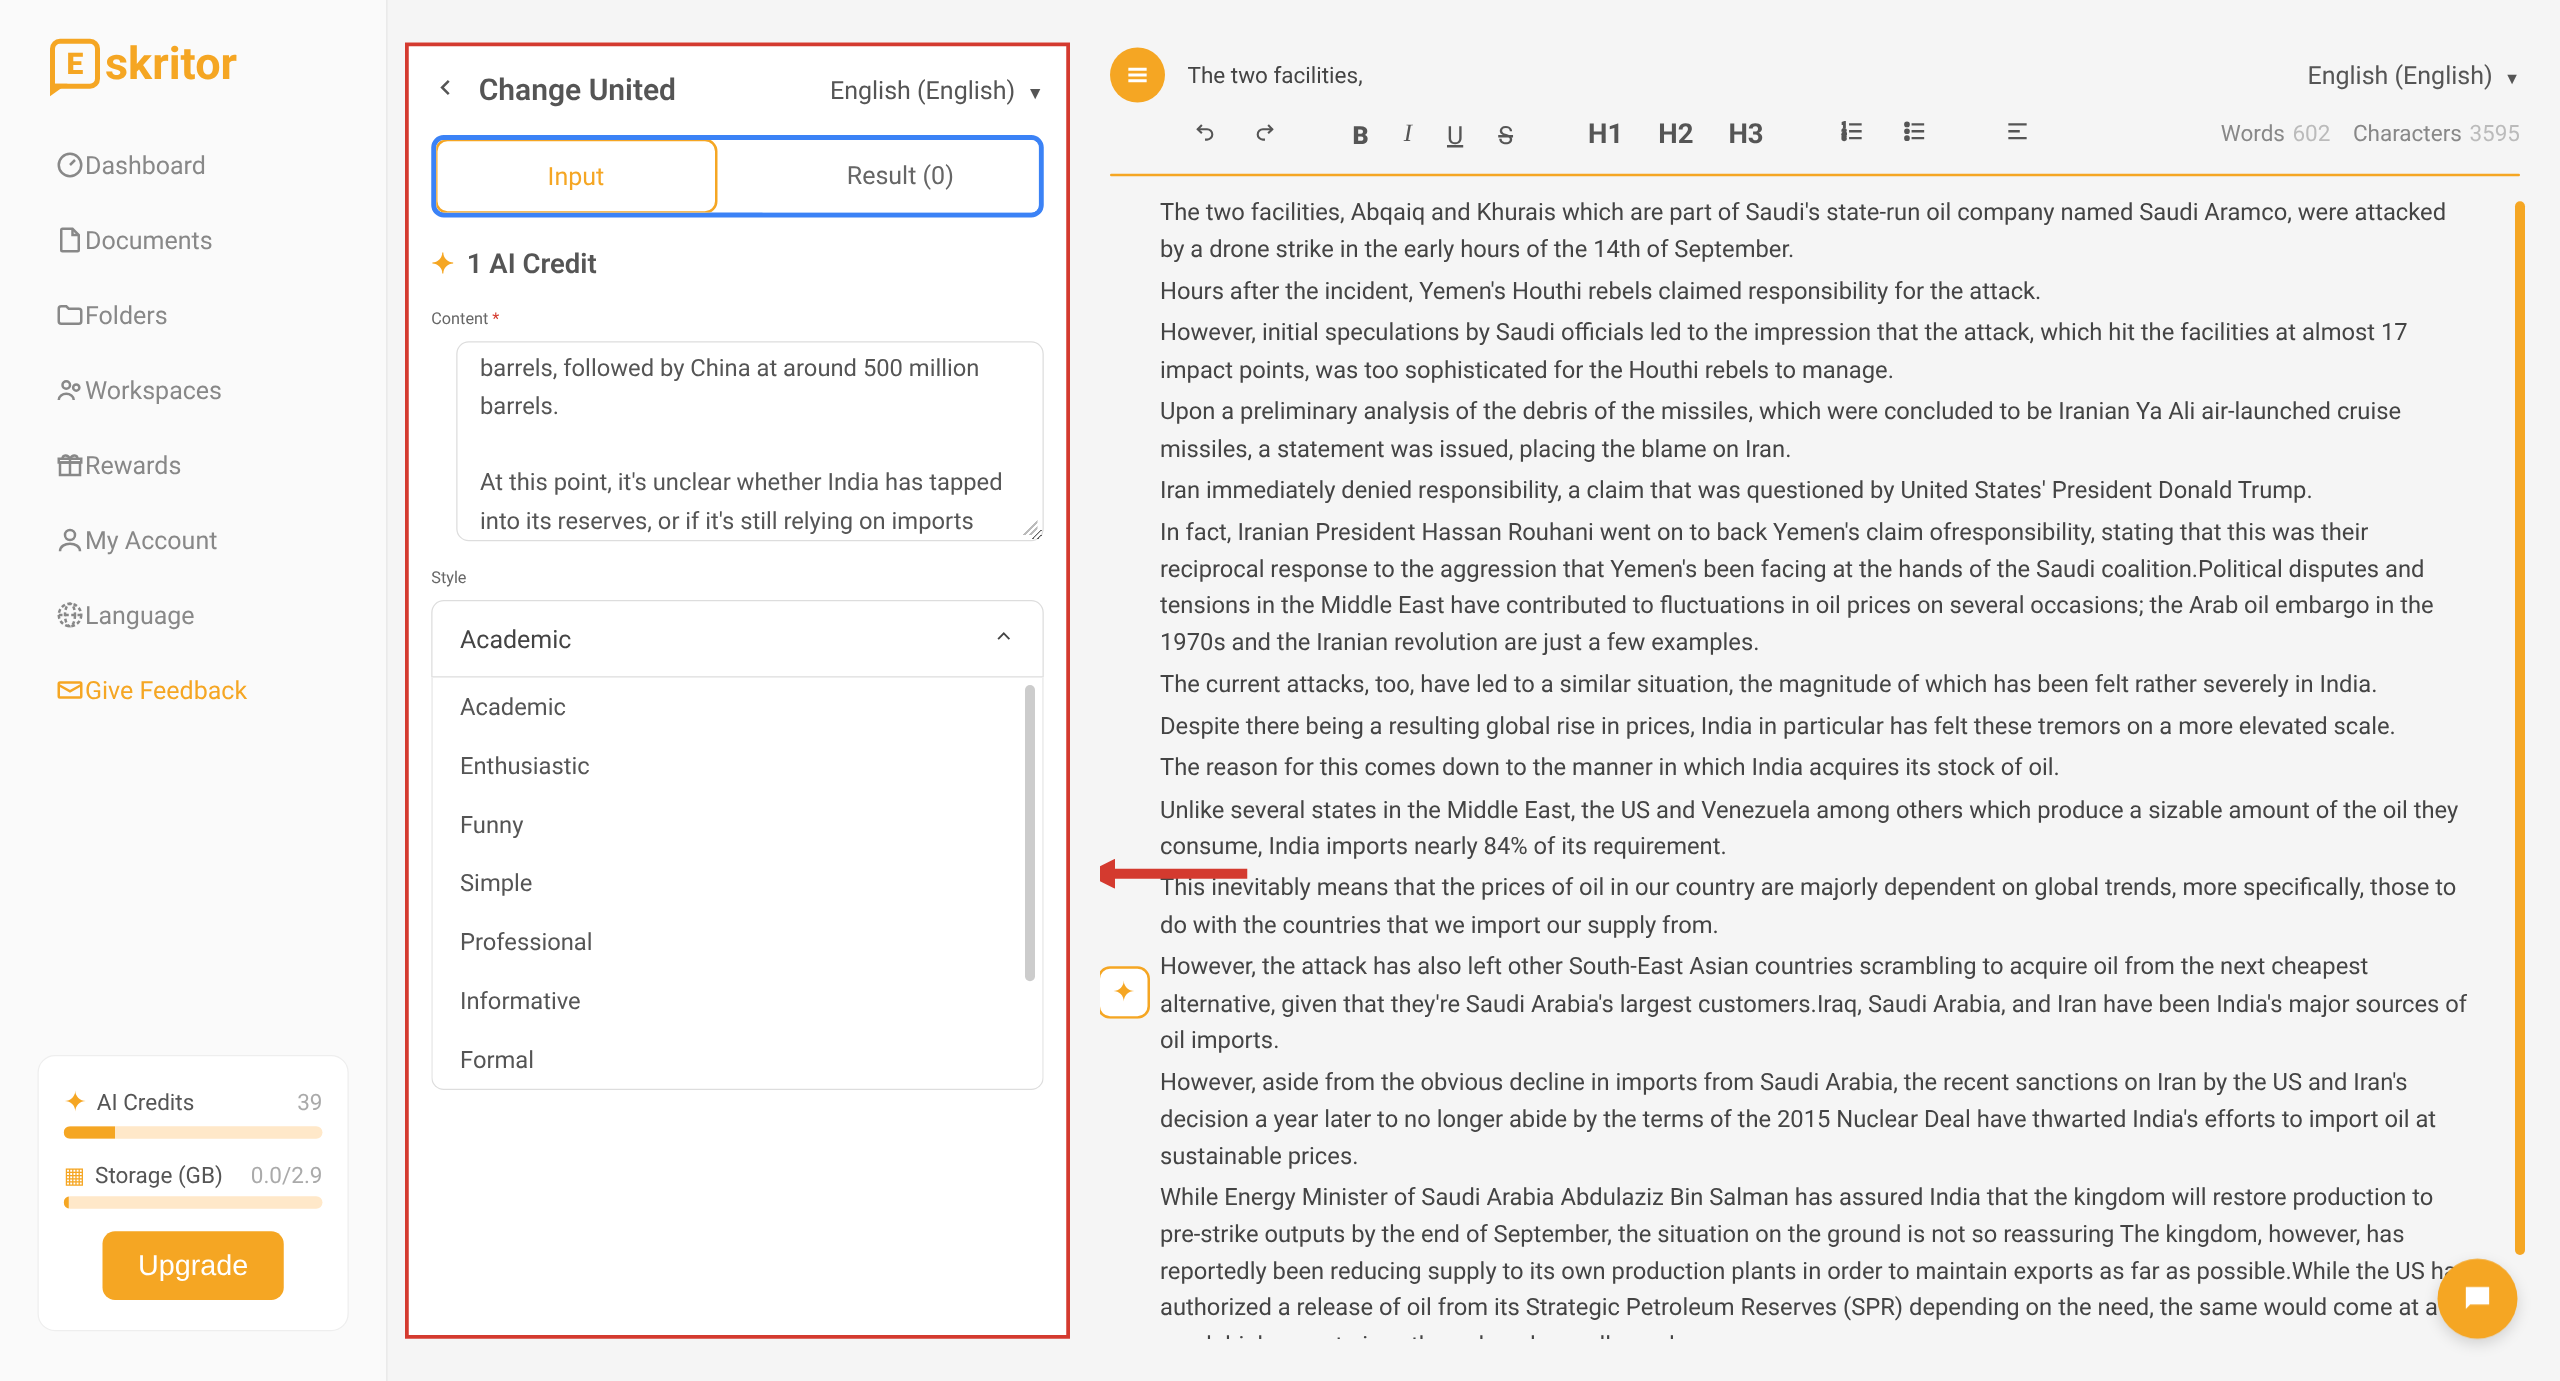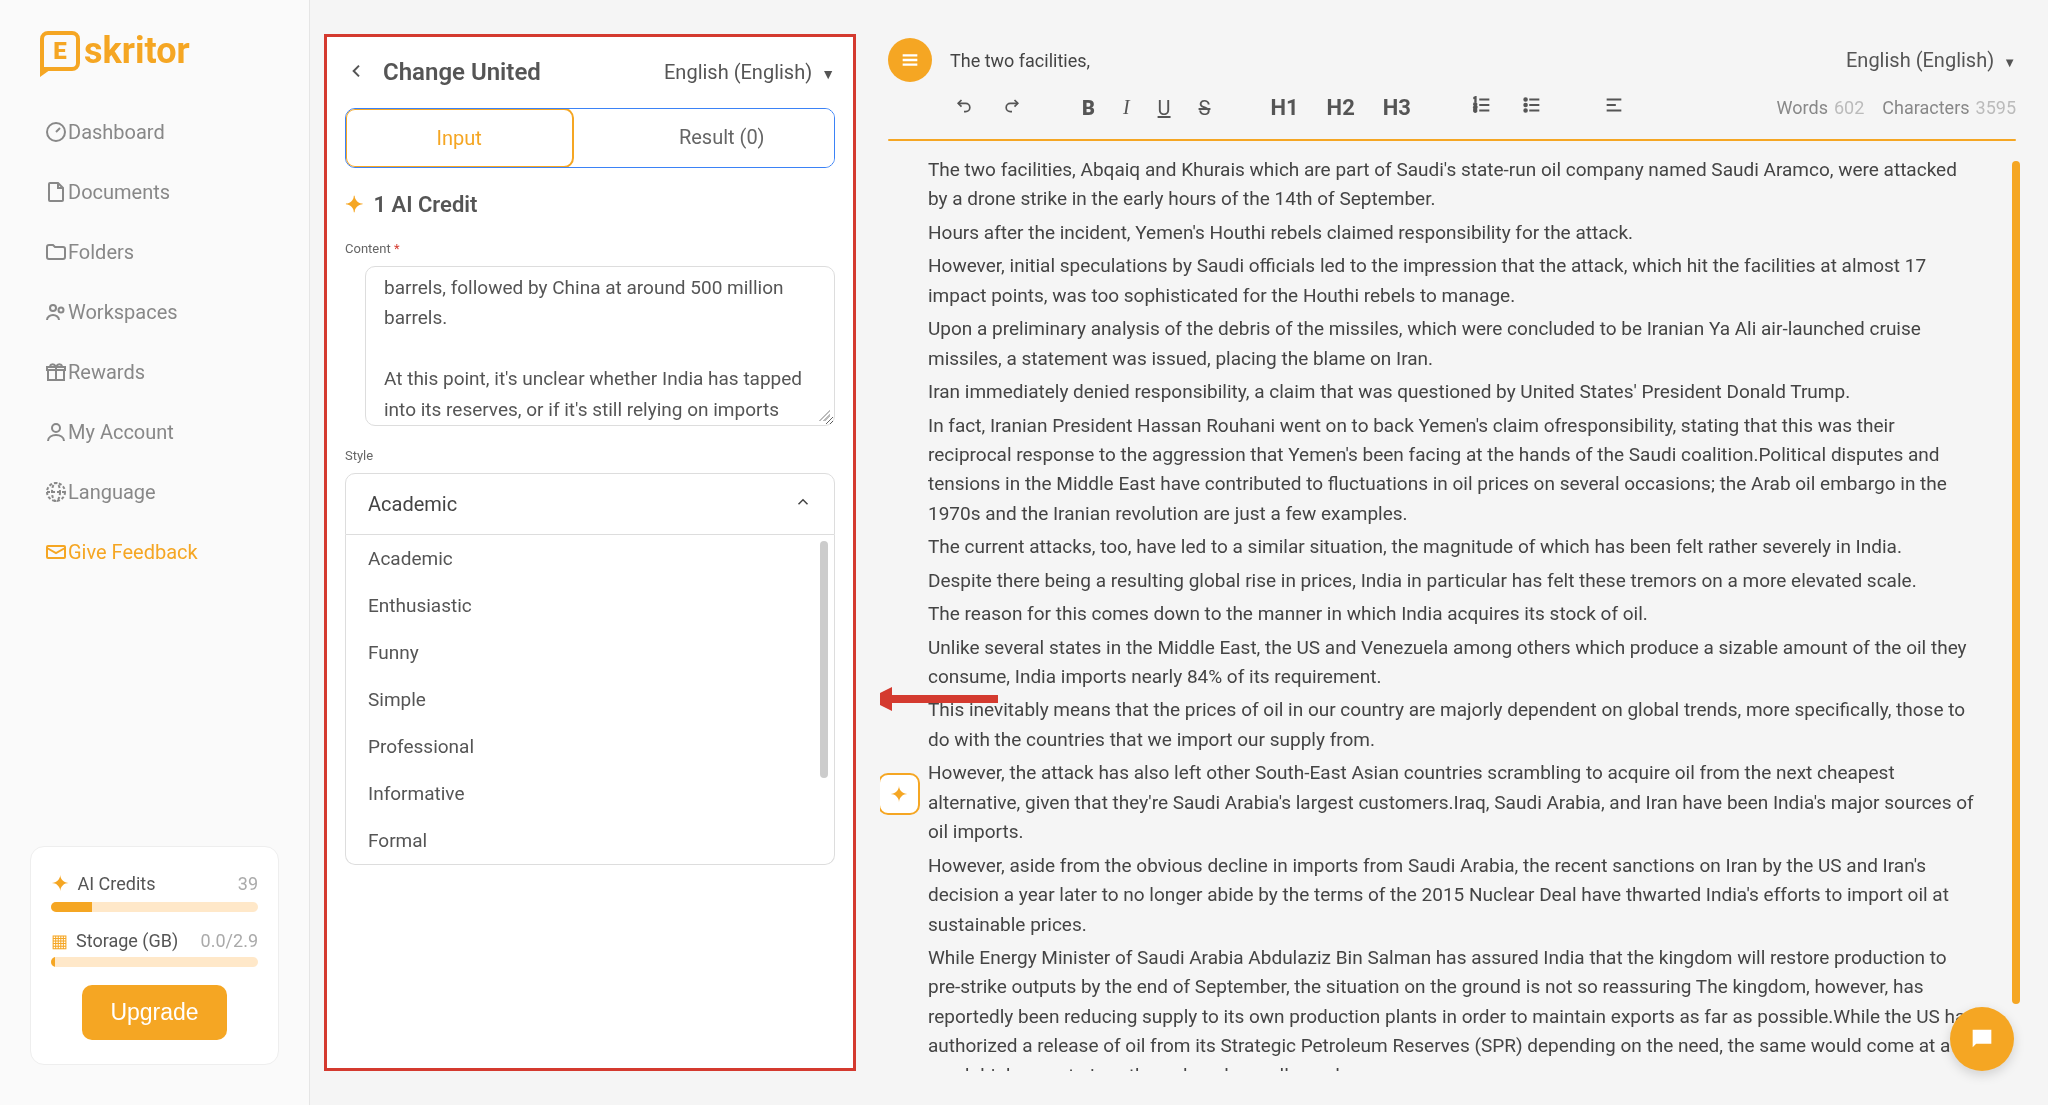--- a/index.html
+++ b/index.html
@@ -98,21 +98,21 @@
   .mid-header {
     display:flex; align-items:center; justify-content:space-between;
     padding: 4px 0 20px 0;
   }
   .mid-header-left { display:flex; align-items:center; gap:14px; color:#555; font-size:24px; font-weight:600; }
   .back-chevron { font-size:22px; color:#555; cursor:pointer; padding:4px; }
   .lang-sel { color:#555; font-size:20px; cursor:pointer; }
   .lang-sel .caret { font-size:14px; margin-left:4px; }
 
   .tabs {
-    display:flex; border:1px solid #3b82f6; border-radius:10px; overflow:hidden;
+    display:flex; border:4px solid #3b82f6; border-radius:10px; overflow:hidden;
     margin-bottom: 24px;
     gap: 37px;
   }
   .tab {
     flex:1; text-align:center; padding:16px 0; font-size:20px; color:#666;
     cursor:pointer; background:#fff;
   }
   .tab.active {
     color:#f5a623; border:2px solid #f5a623; border-radius:10px;
     margin:-1px;

